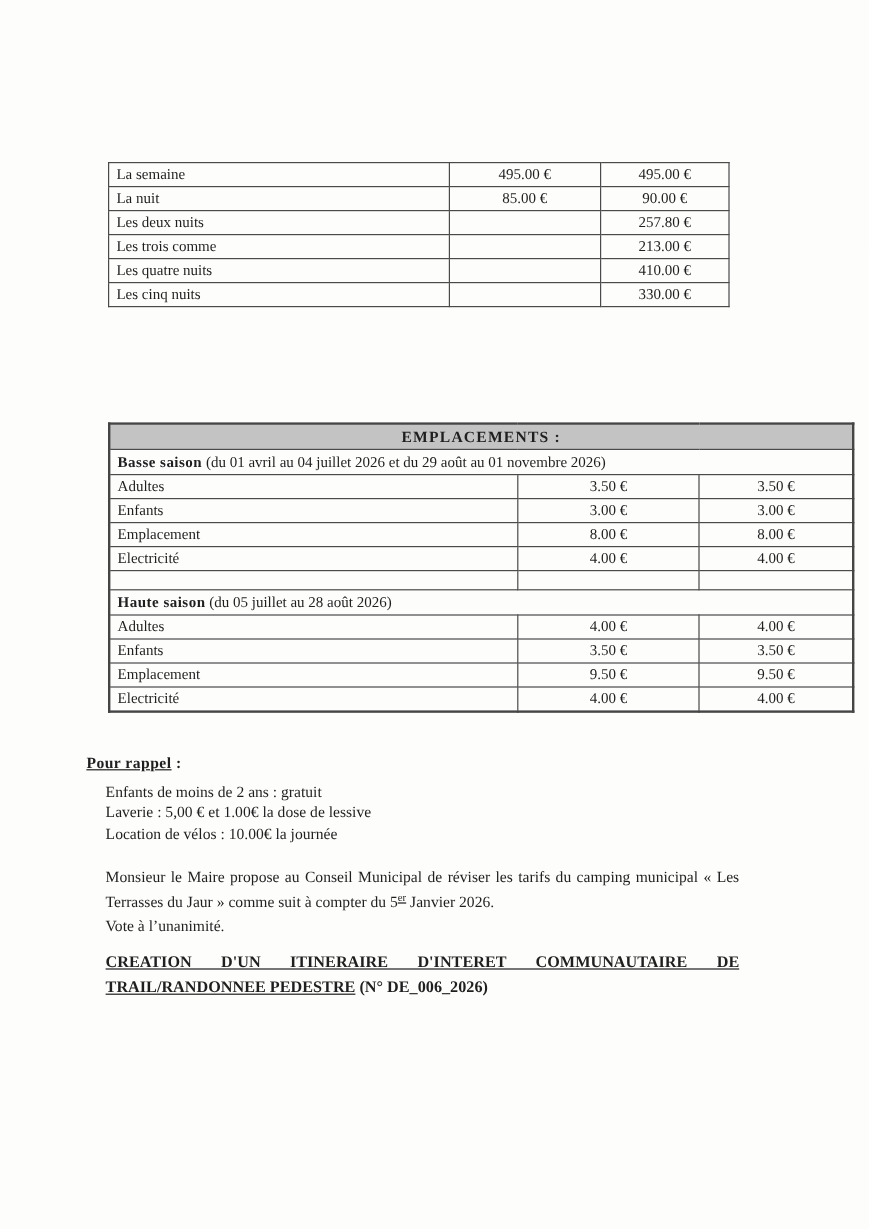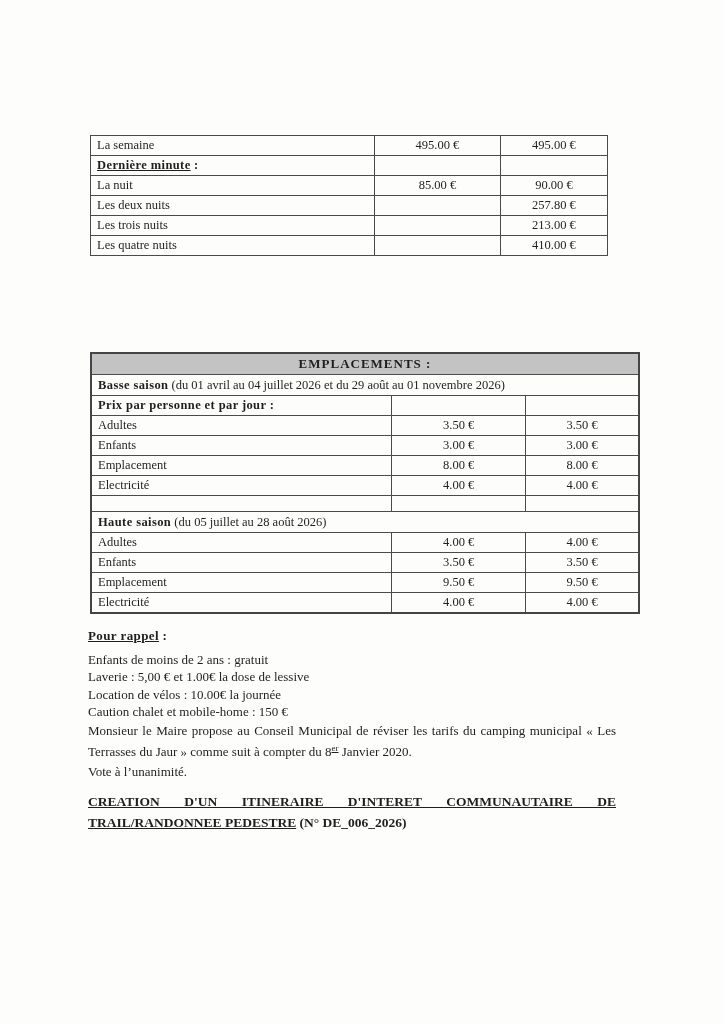--- a/index.html
+++ b/index.html
@@ -4,39 +4,39 @@
 <style>
   html,body { margin:0; padding:0; background:#ffffff; }
   .page {
     position:relative; width:724px; height:1024px; overflow:hidden;
     background:#fdfdfc;
     font-family:"Liberation Serif","DejaVu Serif",serif;
     color:#1f1f1f;
   }
   table { border-collapse:collapse; table-layout:fixed; position:absolute; }
   .t1 { left:90px; top:135px; width:518px; border:1px solid #4a4a4a; }
-  .t2 { left:90px; top:352px; width:550px; border:2px solid #454545; }
+  .t2 { left:90px; top:352px; width:622px; border:2px solid #454545; }
   td {
     border:1px solid #4a4a4a; font-size:12.5px; padding:0 4px;
     height:19px; vertical-align:middle; overflow:hidden; white-space:nowrap;
   }
   .lbl { padding-left:6px; text-align:left; }
   .price { text-align:center; }
   .bold { font-weight:bold; letter-spacing:0.4px; }
   .bu { font-weight:bold; text-decoration:underline; letter-spacing:0.4px; }
   .season-row td { height:20px; }
   .gray-header td {
     background:#c3c3c3; text-align:center; font-weight:bold;
     letter-spacing:1px; height:20px; font-size:13px;
   }
   .empty-row td { height:15px; }
 
   .abs { position:absolute; }
   .body-text { font-size:13px; }
-  .pour-rappel { left:88px; top:628px; font-size:13px; }
+  .pour-rappel { left:72px; top:628px; font-size:13px; }
   .notes { left:88px; top:651px; width:530px; line-height:17.4px; }
   .para1 { left:88px; top:720px; width:528px; line-height:21px; text-align:justify; margin:0; }
   .vote { left:88px; top:764px; }
   .heading2 { left:88px; top:791px; width:528px; font-weight:bold; font-size:13.5px; line-height:21px; }
   .heading-line1 { text-align:justify; text-align-last:justify; }
   .u { text-decoration:underline; }
   .para2 { left:88px; top:837px; width:528px; line-height:19.5px; text-align:justify; margin:0; }
   sup.ord { font-size:9px; vertical-align:super; text-decoration:underline; line-height:0;font-family:Liberation Serif, serif; }
 </style>
 </head>
@@ -50,64 +50,59 @@
         <col style="width:24.4%">
         <col style="width:20.7%">
       </colgroup>
     <tbody>
       <tr>
         <td class="lbl">La semaine</td>
         <td class="price">495.00 €</td>
         <td class="price">495.00 €</td>
       </tr>
       <tr>
-        <td class="lbl"><span class="bu">Dernière minute</span><span class="bold"> :</span></td>
-        <td class="price"></td>
-        <td class="price"></td>
-      </tr>
-      <tr>
         <td class="lbl">La nuit</td>
         <td class="price">85.00 €</td>
         <td class="price">90.00 €</td>
       </tr>
       <tr>
         <td class="lbl">Les deux nuits</td>
         <td class="price"></td>
         <td class="price">257.80 €</td>
       </tr>
       <tr>
-        <td class="lbl">Les trois nuits</td>
+        <td class="lbl">Les trois comme</td>
         <td class="price"></td>
         <td class="price">213.00 €</td>
       </tr>
       <tr>
         <td class="lbl">Les quatre nuits</td>
         <td class="price"></td>
         <td class="price">410.00 €</td>
+      </tr>
+      <tr>
+        <td class="lbl">Les cinq nuits</td>
+        <td class="price"></td>
+        <td class="price">330.00 €</td>
       </tr>
     </tbody>
   </table>
 
   <table class="t2">
     <colgroup>
         <col style="width:54.9%">
         <col style="width:24.4%">
         <col style="width:20.7%">
       </colgroup>
     <tbody>
       <tr class="gray-header">
         <td colspan="3">EMPLACEMENTS :</td>
       </tr>
       <tr class="season-row">
         <td colspan="3" class="lbl"><span class="bold">Basse saison</span><span> (du 01 avril au 04 juillet 2026 et du 29 août au 01 novembre 2026)</span></td>
-      </tr>
-      <tr>
-        <td class="lbl bold">Prix par personne et par jour :</td>
-        <td></td>
-        <td></td>
       </tr>
       <tr>
         <td class="lbl">Adultes</td>
         <td class="price">3.50 €</td>
         <td class="price">3.50 €</td>
       </tr>
       <tr>
         <td class="lbl">Enfants</td>
         <td class="price">3.00 €</td>
         <td class="price">3.00 €</td>
@@ -152,24 +147,23 @@
       </tr>
     </tbody>
   </table>
 
   <div class="abs pour-rappel"><span class="bu">Pour rappel</span><span class="bold"> :</span></div>
 
   <div class="abs notes body-text">
     <div>Enfants de moins de 2 ans : gratuit</div>
     <div>Laverie : 5,00 € et 1.00€ la dose de lessive</div>
     <div>Location de vélos : 10.00€ la journée</div>
-    <div>Caution chalet et mobile-home : 150 €</div>
   </div>
 
-  <p class="abs para1 body-text"><span>Monsieur le Maire propose au Conseil Municipal de réviser les tarifs du camping municipal « Les Terrasses du Jaur »  comme suit à compter du 8</span><sup class="ord">er</sup><span> Janvier 2020.</span></p>
+  <p class="abs para1 body-text"><span>Monsieur le Maire propose au Conseil Municipal de réviser les tarifs du camping municipal « Les Terrasses du Jaur »  comme suit à compter du 5</span><sup class="ord">er</sup><span> Janvier 2026.</span></p>
 
   <div class="abs vote body-text">Vote à l’unanimité.</div>
 
   <div class="abs heading2">
     <div class="heading-line1"><span class="u">CREATION D'UN ITINERAIRE D'INTERET COMMUNAUTAIRE DE</span></div>
     <div><span class="u">TRAIL/RANDONNEE PEDESTRE</span><span> (N° DE_006_2026)</span></div>
   </div>
 
 
 </div>

